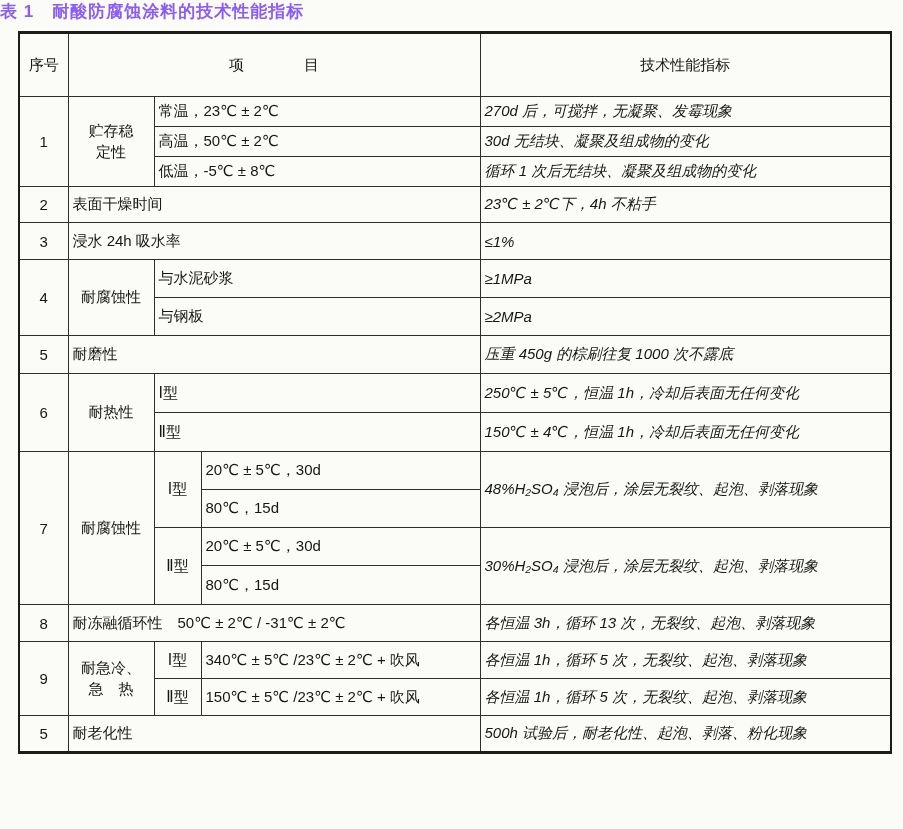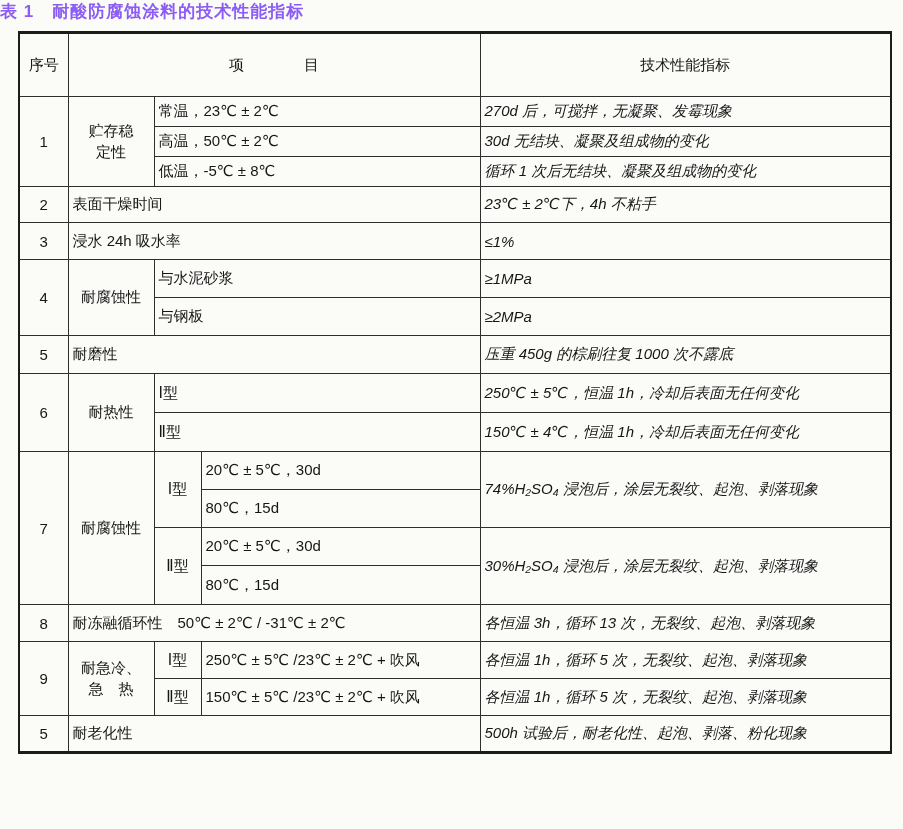--- a/index.html
+++ b/index.html
@@ -123,21 +123,21 @@
   <tr class="h-42">
     <td class="pad-md" colspan="2">Ⅱ型</td>
     <td class="pad-ind">150℃ ± 4℃，恒温 1h，冷却后表面无任何变化</td>
   </tr>
 
   <tr class="h-41">
     <td class="center" rowspan="4">7</td>
     <td class="center" rowspan="4">耐腐蚀性</td>
     <td class="center" rowspan="2">Ⅰ型</td>
     <td class="pad-md">20℃ ± 5℃，30d</td>
-    <td class="pad-ind" rowspan="2">74%H₂SO₄ 浸泡后，涂层无裂纹、起泡、剥落现象</td>
+    <td class="pad-ind" rowspan="2">48%H₂SO₄ 浸泡后，涂层无裂纹、起泡、剥落现象</td>
   </tr>
   <tr class="h-41">
     <td class="pad-md">80℃，15d</td>
   </tr>
   <tr class="h-41">
     <td class="center" rowspan="2">Ⅱ型</td>
     <td class="pad-md">20℃ ± 5℃，30d</td>
     <td class="pad-ind" rowspan="2">30%H₂SO₄ 浸泡后，涂层无裂纹、起泡、剥落现象</td>
   </tr>
   <tr class="h-42">
@@ -148,21 +148,21 @@
     <td class="center">8</td>
     <td class="pad-sm" colspan="3">耐冻融循环性　50℃ ± 2℃ / -31℃ ± 2℃</td>
     <td class="pad-ind">各恒温 3h，循环 13 次，无裂纹、起泡、剥落现象</td>
   </tr>
 
   <tr class="h-40">
     <td class="center" rowspan="2">9</td>
     <td class="center pre" rowspan="2">耐急冷、
 急　热</td>
     <td class="center">Ⅰ型</td>
-    <td class="pad-md">250℃ ± 5℃ /23℃ ± 2℃ + 吹风</td>
+    <td class="pad-md">340℃ ± 5℃ /23℃ ± 2℃ + 吹风</td>
     <td class="pad-ind">各恒温 1h，循环 5 次，无裂纹、起泡、剥落现象</td>
   </tr>
   <tr class="h-40">
     <td class="center">Ⅱ型</td>
     <td class="pad-md">150℃ ± 5℃ /23℃ ± 2℃ + 吹风</td>
     <td class="pad-ind">各恒温 1h，循环 5 次，无裂纹、起泡、剥落现象</td>
   </tr>
 
   <tr class="h-40">
     <td class="center">5</td>

